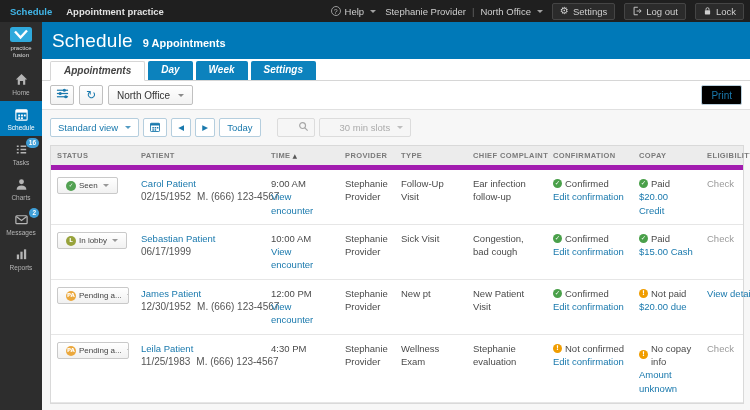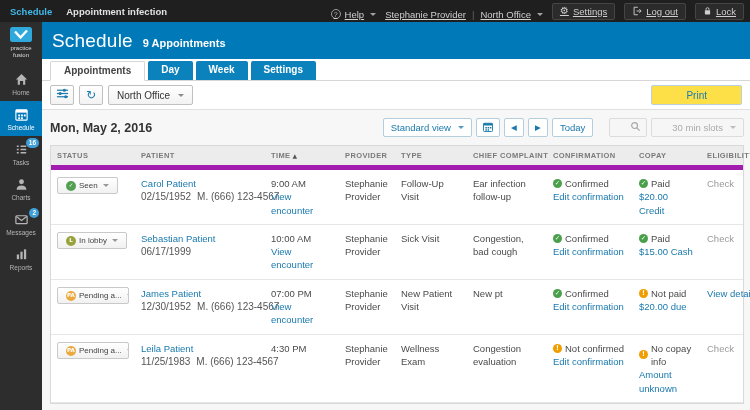--- a/index.html
+++ b/index.html
@@ -7,21 +7,21 @@
   body { font-family:"Liberation Sans","DejaVu Sans",sans-serif; font-size:10px; color:#333;
          background:#f7f7f7; overflow:hidden; }
   .app { display:flex; flex-direction:column; width:750px; height:410px; }
 
   
   .topbar { height:22px; background:#1f1f1f; display:flex; align-items:center;
             padding:0 6px 0 10px; gap:14px; color:#cfcfcf; font-size:9.5px; flex:none; }
   .topbar-nav { display:flex; gap:14px; }
   .topnav-item { cursor:pointer; font-weight:bold; color:#e2e2e2; }
   .topnav-item.active { color:#41b6e8; }
-  .topbar-right { margin-left:auto; display:flex; align-items:flex-end; gap:9px;text-decoration:underline; }
+  .topbar-right { margin-left:auto; display:flex; align-items:center; gap:9px; }
   .top-item { display:flex; align-items:center; gap:4px; cursor:pointer; white-space:nowrap; }
   .q-circle { width:10px; height:10px; border:1px solid #9a9a9a; border-radius:50%;
               display:inline-flex; align-items:center; justify-content:center; font-size:7px; color:#bbb; }
   .vdiv { color:#666; margin:0 2px; }
   .topbtn { border:1px solid #454545; border-radius:2px; background:#2b2b2b; padding:2px 7px; }
   .glyph { font-family:"DejaVu Sans",sans-serif; }
   .gear { font-size:10px; line-height:1; color:#cfcfcf; }
   .ticon svg { display:block; }
   .caret { width:0; height:0; border-left:3px solid transparent; border-right:3px solid transparent;
            border-top:3.5px solid currentColor; display:inline-block; opacity:.75; margin-left:2px; }
@@ -44,32 +44,32 @@
   
   .content { flex:1; display:flex; flex-direction:column; min-width:0; }
   .blue-header { background:#0079b8; height:37px; display:flex; align-items:center;
                  padding:0 10px; color:#fff; flex:none; }
   .page-title { font-size:19px; font-weight:normal; letter-spacing:.2px; }
   .page-subtitle { font-size:11px; font-weight:bold; margin-left:10px; margin-top:5px; }
 
   .tabs-row { background:#fff; display:flex; gap:3px; padding:2px 0 0 8px;
               border-bottom:1px solid #d6d6d6; flex:none; }
   .vtab { padding:3px 13px 4px; font-size:10px; font-weight:bold; background:#0c82bd; color:#fff;
-          border-radius:2px 2px 0 0; cursor:pointer; }
+          border-radius:2px 2px 0 0; cursor:pointer;font-style:italic; }
   .vtab.active { background:#fff; color:#444; border:1px solid #d6d6d6; border-bottom:1px solid #fff;
                  margin-bottom:-1px; }
 
   .toolbar { background:#fff; display:flex; align-items:center; gap:5px; padding:4px 8px; flex:none; }
   .tool-btn, .select-btn { height:20px; border:1px solid #c0c0c0; border-radius:2px;
           background:linear-gradient(#fff,#f2f2f2); display:flex; align-items:center;
           justify-content:center; cursor:pointer; }
   .tool-btn { min-width:24px; padding:0 4px; color:#1a79ad; font-size:12px; }
   .select-btn { gap:6px; padding:0 8px; font-size:10px; color:#333; }
   .print-btn { margin-left:auto; height:20px; border:1px solid #b9cfdd; border-radius:2px;
-               background:#fde047; color:#1a79ad; padding:0 34px; display:flex; align-items:center;
+               background:#000000; color:#1a79ad; padding:0 9px; display:flex; align-items:center;
                font-size:10px; cursor:pointer; }
 
   .workspace { flex:1; background:#f7f7f7; padding:7px 6px 0 8px; border-top:1px solid #e0e0e0; }
   .datebar { display:flex; align-items:center; gap:4px; margin:1px 0 8px; }
   .date-label { font-size:12.5px; font-weight:bold; color:#333; margin-right:auto; }
   .ctl { height:19px; border:1px solid #b5cede; border-radius:2px; background:#fff; color:#1a79ad;
          display:flex; align-items:center; gap:5px; padding:0 7px; font-size:9.5px; cursor:pointer; }
   .ctl.icon-only { padding:0 5px; min-width:20px; justify-content:center; }
   .ctl.disabled { color:#ababab; border-color:#dcdcdc; background:#f6f6f6;padding-left:20px; }
   .search-gap { margin-left:12px; }
@@ -105,21 +105,21 @@
   .elig.link { color:#1a79ad; }
 </style>
 </head>
 <body>
 
 <div class="app">
 
   <header class="topbar">
     <nav class="topbar-nav">
       <span class="topnav-item active">Schedule</span>
-      <span class="topnav-item">Appointment infection</span>
+      <span class="topnav-item">Appointment practice</span>
     </nav>
     <div class="topbar-right">
       <span class="top-item">
         <span class="q-circle">?</span>
         <span>Help</span>
         <span class="caret"></span>
       </span>
       <span class="top-item">
         <span>Stephanie Provider</span>
         <span class="vdiv">|</span>
@@ -272,21 +272,20 @@
         <button class="select-btn">
           <span>North Office</span>
           <span class="caret" style="color:#666;"></span>
         </button>
         <button class="print-btn">Print</button>
       </div>
 
       <div class="workspace">
 
         <div class="datebar">
-          <div class="date-label">Mon, May 2, 2016</div>
           <button class="ctl">
             <span>Standard view</span>
             <span class="caret"></span>
           </button>
           <button class="ctl icon-only">
             <span>
               <svg width="12" height="12" viewBox="0 0 16 16">
                   <g fill="#1a79ad">
                     <rect x="2" y="3" width="12" height="3"></rect>
                     <rect x="2" y="3" width="12" height="11" rx="1" fill="none" stroke="#1a79ad" stroke-width="1.2"></rect>
@@ -421,26 +420,26 @@
         <span class="caret"></span>
       </span>
     </div>
     <div class="td">
       <div class="lnk">James Patient</div>
       <div class="sub">
         <span>12/30/1952</span><span class="pphone">M. (666) 123-4567</span>
       </div>
     </div>
     <div class="td">
-      <div>07:00 PM</div>
+      <div>12:00 PM</div>
       <div class="lnk">View encounter</div>
     </div>
     <div class="td">Stephanie Provider</div>
+    <div class="td">New pt</div>
     <div class="td">New Patient Visit</div>
-    <div class="td">New pt</div>
     <div class="td">
       <div class="state-line">
         <span class="state-ico ok">✓</span>
         <span>Confirmed</span>
       </div>
       <div class="lnk">Edit confirmation</div>
     </div>
     <div class="td">
       <div class="state-line">
         <span class="state-ico warn">!</span>
@@ -466,21 +465,21 @@
       <div class="sub">
         <span>11/25/1983</span><span class="pphone">M. (666) 123-4567</span>
       </div>
     </div>
     <div class="td">
       <div>4:30 PM</div>
 
     </div>
     <div class="td">Stephanie Provider</div>
     <div class="td">Wellness Exam</div>
-    <div class="td">Congestion evaluation</div>
+    <div class="td">Stephanie evaluation</div>
     <div class="td">
       <div class="state-line">
         <span class="state-ico warn">!</span>
         <span>Not confirmed</span>
       </div>
       <div class="lnk">Edit confirmation</div>
     </div>
     <div class="td">
       <div class="state-line">
         <span class="state-ico warn">!</span>

